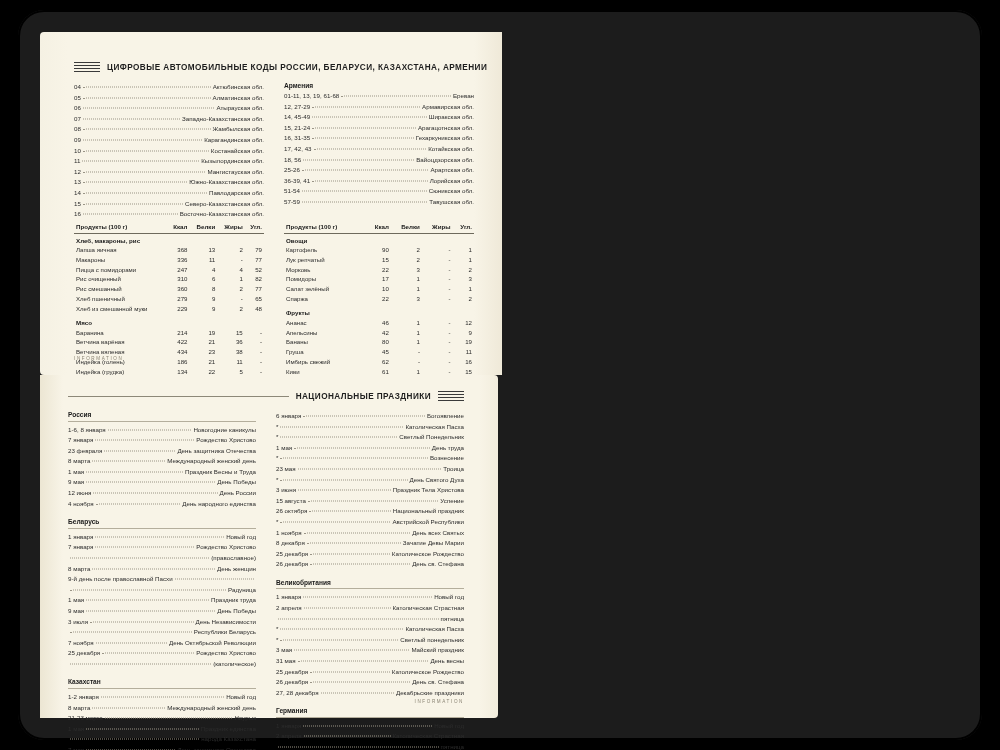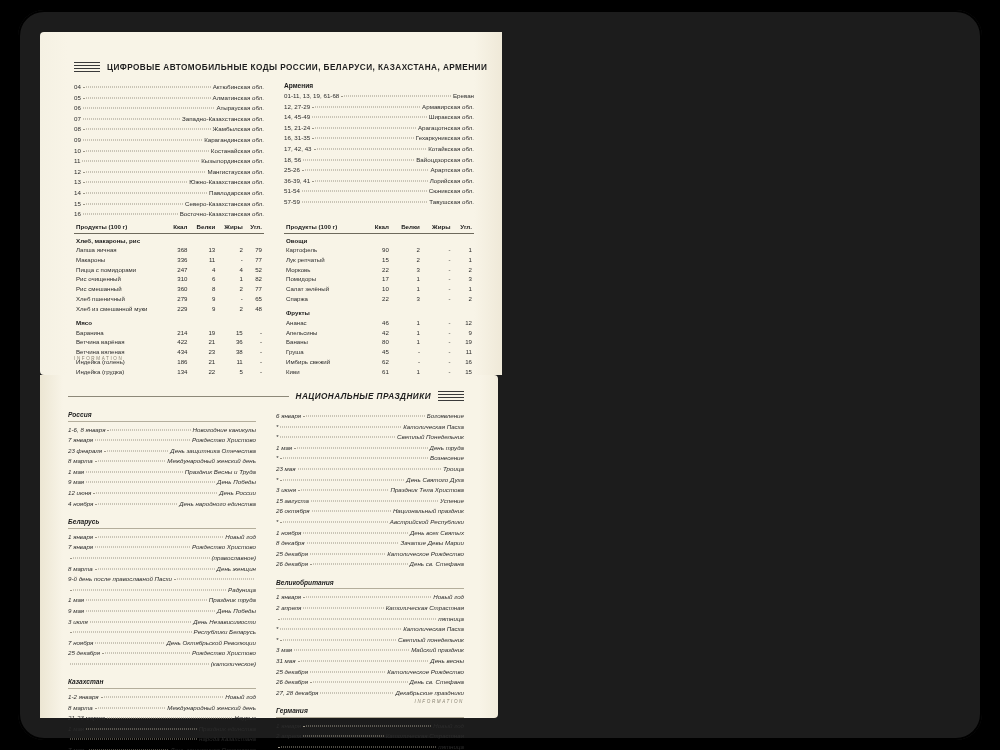--- a/index.html
+++ b/index.html
@@ -3,21 +3,21 @@
 <meta charset="utf-8">
 <style>
   html,body{margin:0;padding:0;background:#000;}
   body{width:1000px;height:750px;overflow:hidden;font-family:"Liberation Sans",sans-serif;}
   #book{position:absolute;left:18px;top:10px;width:964px;height:730px;background:#1c1c1c;border-radius:26px;box-shadow:0 0 0 2px #000 inset;}
   #pages{position:absolute;left:22px;top:22px;width:920px;height:686px;display:flex;flex-direction:column;}
   .page{position:relative;background:#f7f3e5;height:100%;}
   .page.left{width:462px;border-radius:4px 0 0 4px;background:linear-gradient(to right,#f5f1e3 0%,#f8f4e7 6%,#f8f4e7 94%,#efe9d8 100%);}
   .page.right{width:458px;border-radius:0 4px 4px 0;background:linear-gradient(to right,#ece6d3 0%,#f8f4e7 5%,#f8f4e7 96%,#f2eddd 100%);}
   .inner{position:absolute;left:0;top:0;right:0;bottom:0;padding:30px 28px 20px 34px;box-sizing:border-box;color:#2b2b2b;}
-  .page.right .inner{padding:16px 34px 20px 28px;font-style:italic;}
+  .page.right .inner{padding:16px 34px 20px 28px;}
 
   
   .sechead{display:flex;align-items:center;gap:7px;margin-bottom:9px;}
   .sechead .deco{flex:0 0 auto;width:26px;height:11px;
      background:repeating-linear-gradient(to bottom,#3a3a3a 0 1px,transparent 1px 3px);}
   .sechead .title{font-size:8.2px;font-weight:bold;letter-spacing:.45px;color:#1e1e1e;white-space:nowrap;}
   .sechead .rule{flex:1 1 auto;height:1px;background:#8d8878;}
   .sechead.right-align{flex-direction:row-reverse;}
 
   .cols2{display:flex;gap:20px;}

